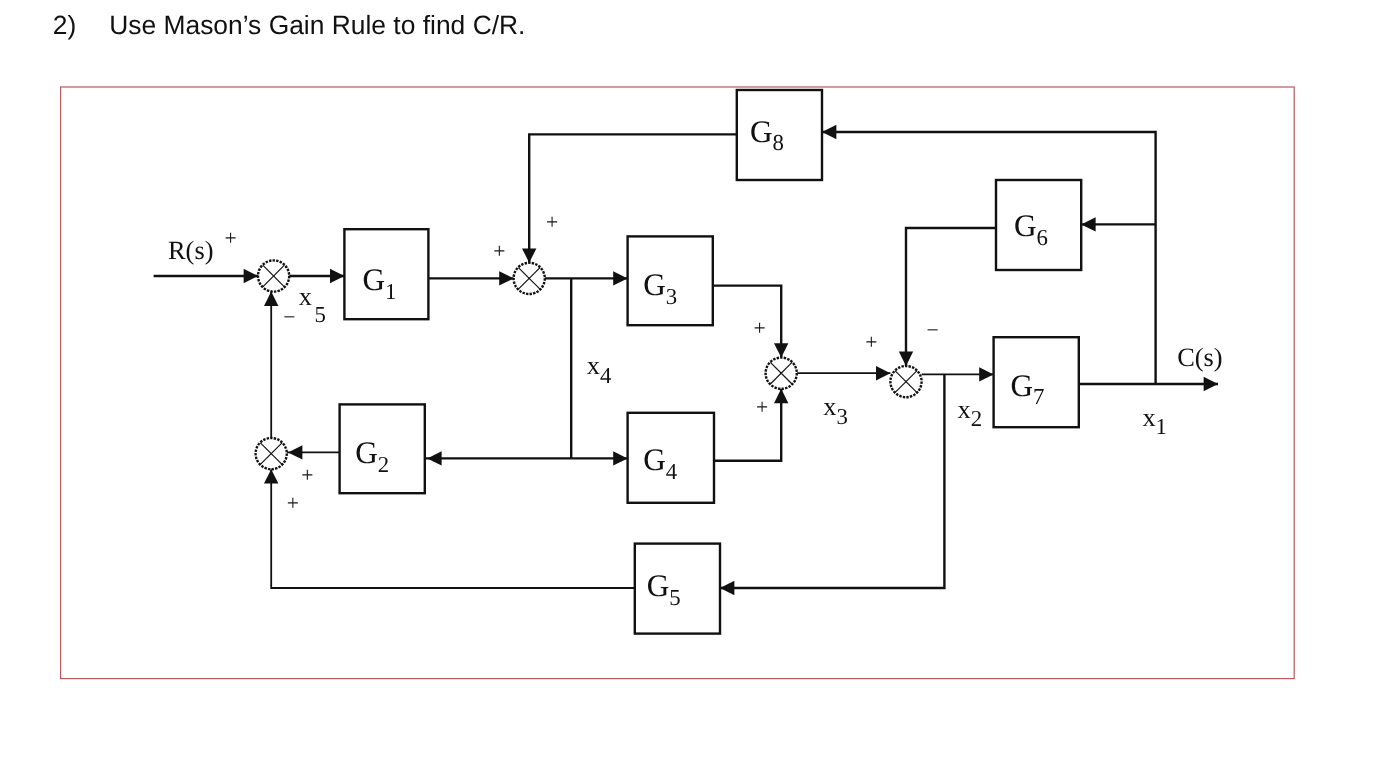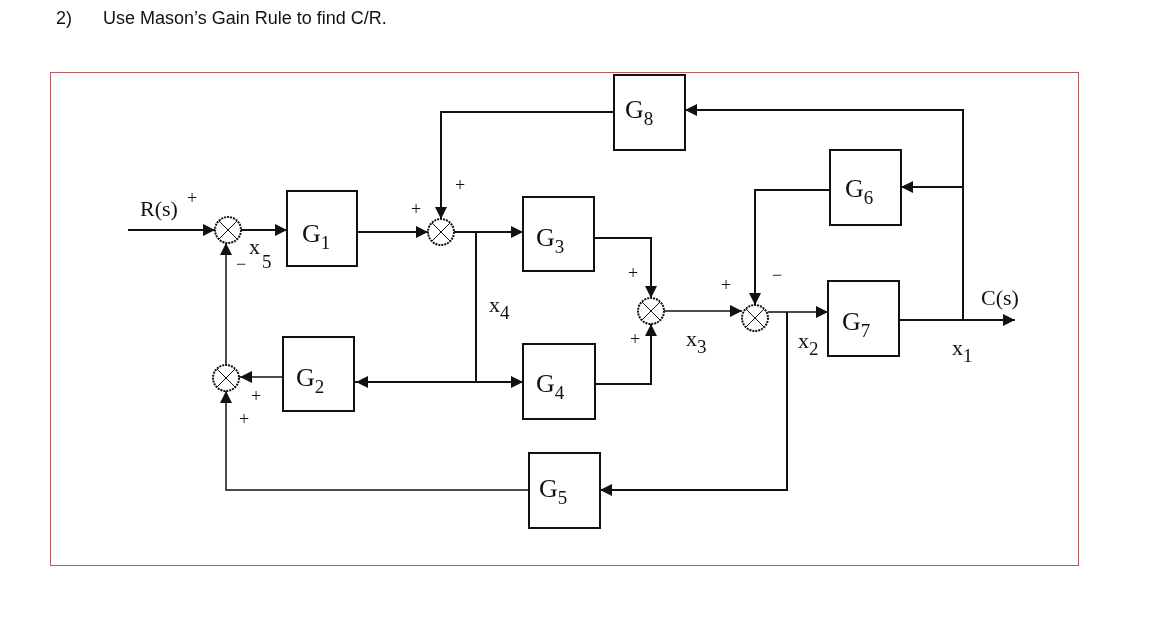--- a/index.html
+++ b/index.html
@@ -1,20 +1,20 @@
 <!DOCTYPE html>
 <html><head>
   <meta charset="utf-8">
   <style>
     html, body { margin: 0; padding: 0; background: #ffffff; }
     body { width: 1156px; height: 641px; position: relative; overflow: hidden; }
     .question {
-      position: absolute; left: 56px; top: 8px;
+      position: absolute; left: 44px; top: 8px;
       font-family: "Liberation Sans", sans-serif;
-      font-size: 18px; color: #111111; white-space: pre;
+      font-size: 22px; color: #111111; white-space: pre;
     }
     .question .num { display: inline-block; width: 47px; }
     .frame {
       position: absolute; left: 50px; top: 72px; width: 1029px; height: 494px;
       border: 1px solid #b85a5e; box-sizing: border-box;
     }
     svg { position: absolute; left: 0; top: 0; }
     .blk { fill: #ffffff; stroke: #111111; stroke-width: 2; }
     .wire { fill: none; stroke: #111111; stroke-width: 2; }
     .wire-thin { fill: none; stroke: #111111; stroke-width: 1.5; }

